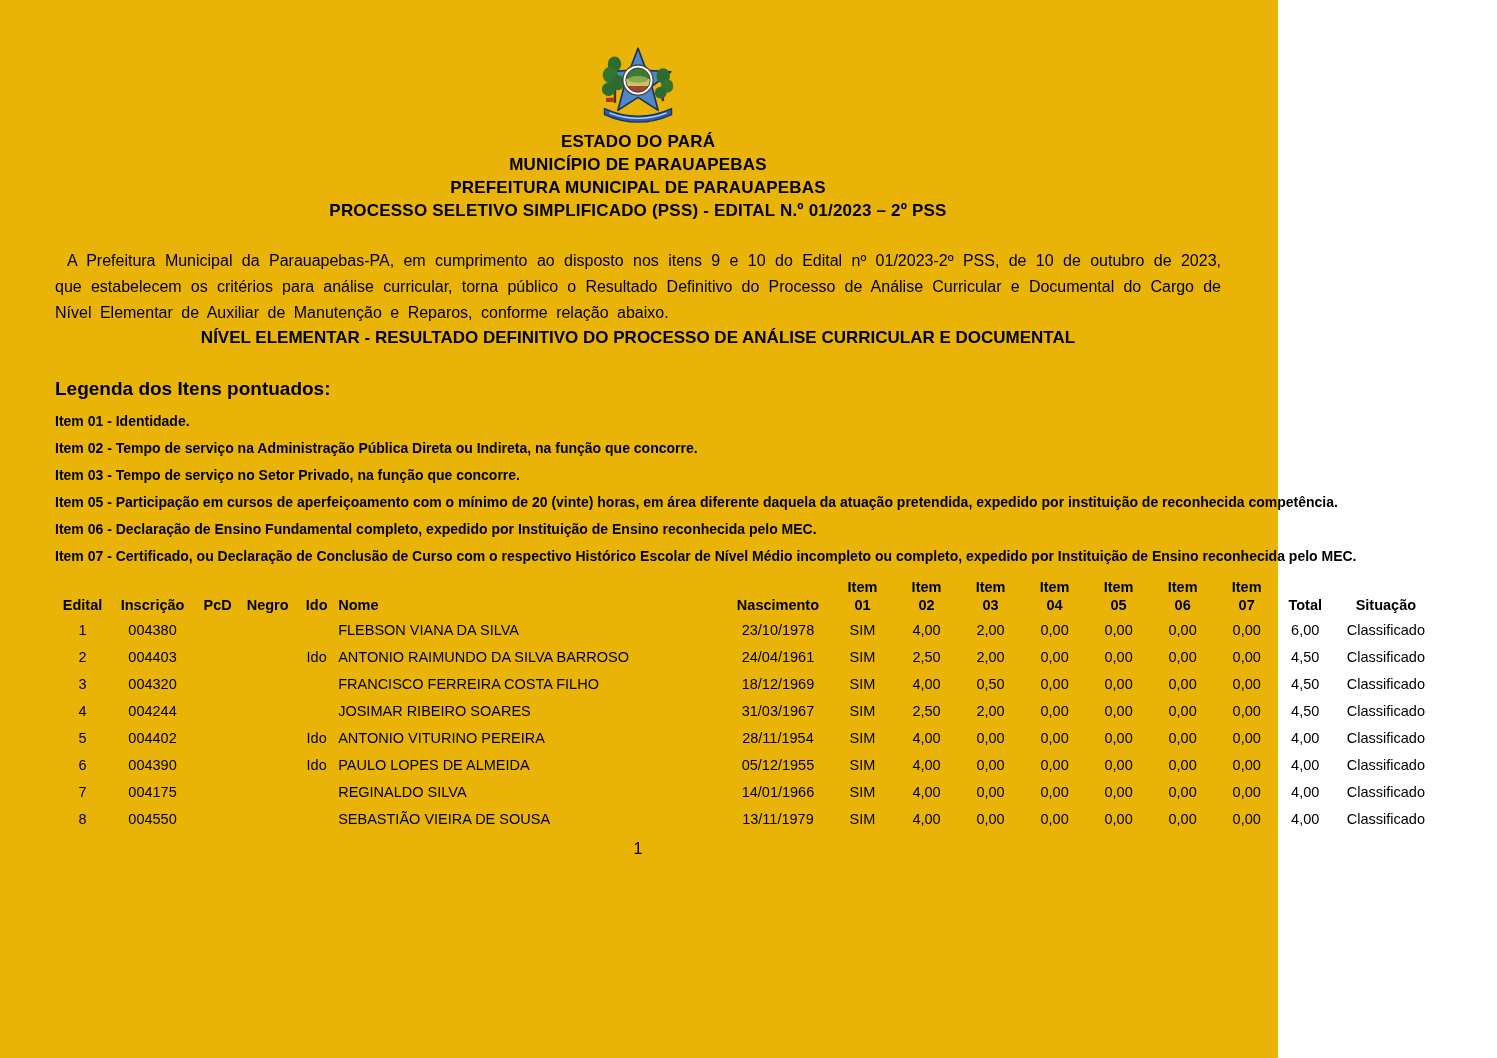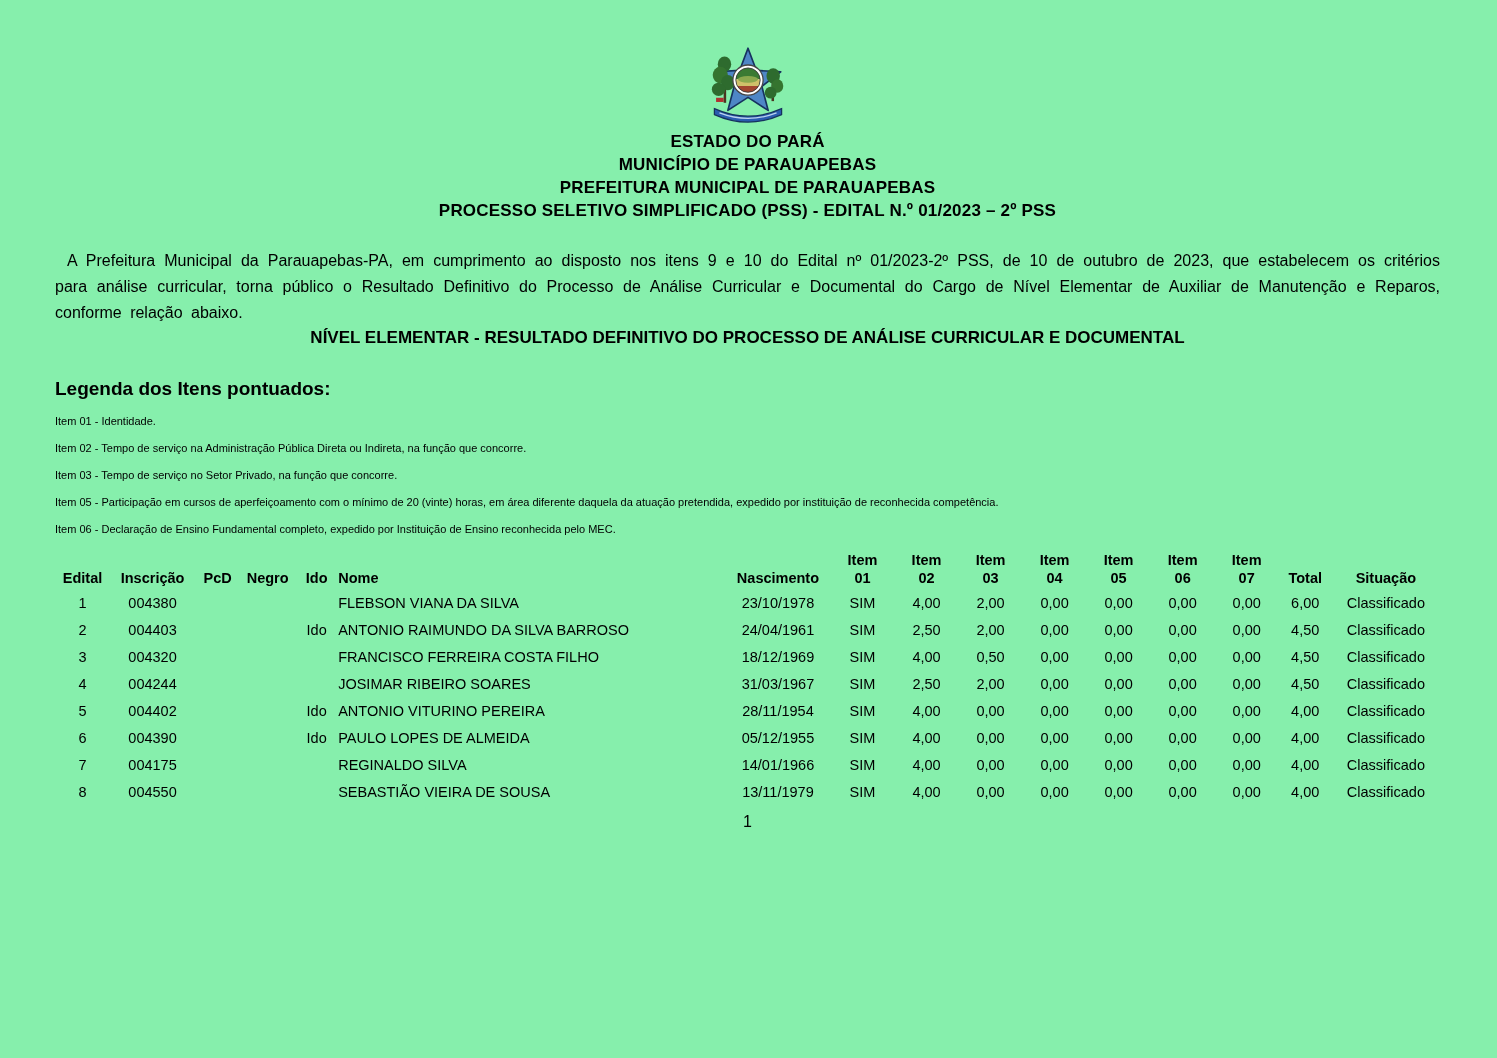--- a/index.html
+++ b/index.html
@@ -4,24 +4,24 @@
 <style>
   html,body{margin:0;padding:0;background:#ffffff;}
   body{
     width:1497px;height:1058px;overflow:hidden;
     font-family:"Liberation Sans","DejaVu Sans",sans-serif;
     color:#000;
     -webkit-font-smoothing:antialiased;
   }
   .page{
     position:relative;
-    width:1497px;height:1058px;
+    width:1278px;height:1058px;
     box-sizing:border-box;
     padding:44px 57px 0 55px;
-    background:#86efac;
+    background:#eab308;
   }
   .emblem{width:84px;height:84px;margin:0 auto 2px auto;}
   .emblem svg{display:block;width:100%;height:100%;}
   .hline{
     text-align:center;font-weight:bold;font-size:17px;line-height:23px;
     letter-spacing:0.2px;
   }
   .intro{
     margin:26px 0 0 0;
     font-size:16px;line-height:26px;
@@ -30,22 +30,23 @@
   }
   .section-title{
     text-align:center;font-weight:bold;font-size:17px;line-height:23px;
   }
   .legend-title{
     margin-top:27px;
     font-weight:bold;font-size:19px;line-height:26px;
   }
   .legend-list{margin-top:6px;}
   .legend-item{
-    font-size:11px;line-height:27px;
+    font-size:14px;line-height:27px;
     white-space:nowrap;
+    font-weight:bold;
   }
   .table-title{
     margin-top:34px;
     font-weight:bold;font-size:15.5px;line-height:20px;
   }
   table.results{
     margin-top:8px;
     border-collapse:collapse;table-layout:fixed;
     width:1385px;
   }
@@ -114,20 +115,21 @@
 
   <div class="section-title">NÍVEL ELEMENTAR - RESULTADO DEFINITIVO DO PROCESSO DE ANÁLISE CURRICULAR E DOCUMENTAL</div>
 
   <div class="legend-title">Legenda dos Itens pontuados:</div>
   <div class="legend-list" id="legend-list">
       <div class="legend-item">Item 01 - Identidade.</div>
       <div class="legend-item">Item 02 - Tempo de serviço na Administração Pública Direta ou Indireta, na função que concorre.</div>
       <div class="legend-item">Item 03 - Tempo de serviço no Setor Privado, na função que concorre.</div>
       <div class="legend-item">Item 05 - Participação em cursos de aperfeiçoamento com o mínimo de 20 (vinte) horas, em área diferente daquela da atuação pretendida, expedido por instituição de reconhecida competência.</div>
       <div class="legend-item">Item 06 - Declaração de Ensino Fundamental completo, expedido por Instituição de Ensino reconhecida pelo MEC.</div>
+      <div class="legend-item">Item 07 - Certificado, ou Declaração de Conclusão de Curso com o respectivo Histórico Escolar de Nível Médio incompleto ou completo, expedido por Instituição de Ensino reconhecida pelo MEC.</div>
     </div>
 
 
   <table class="results">
     <colgroup>
       <col style="width:55px">
         <col style="width:85px">
         <col style="width:45px">
         <col style="width:55px">
       <col style="width:43px">

